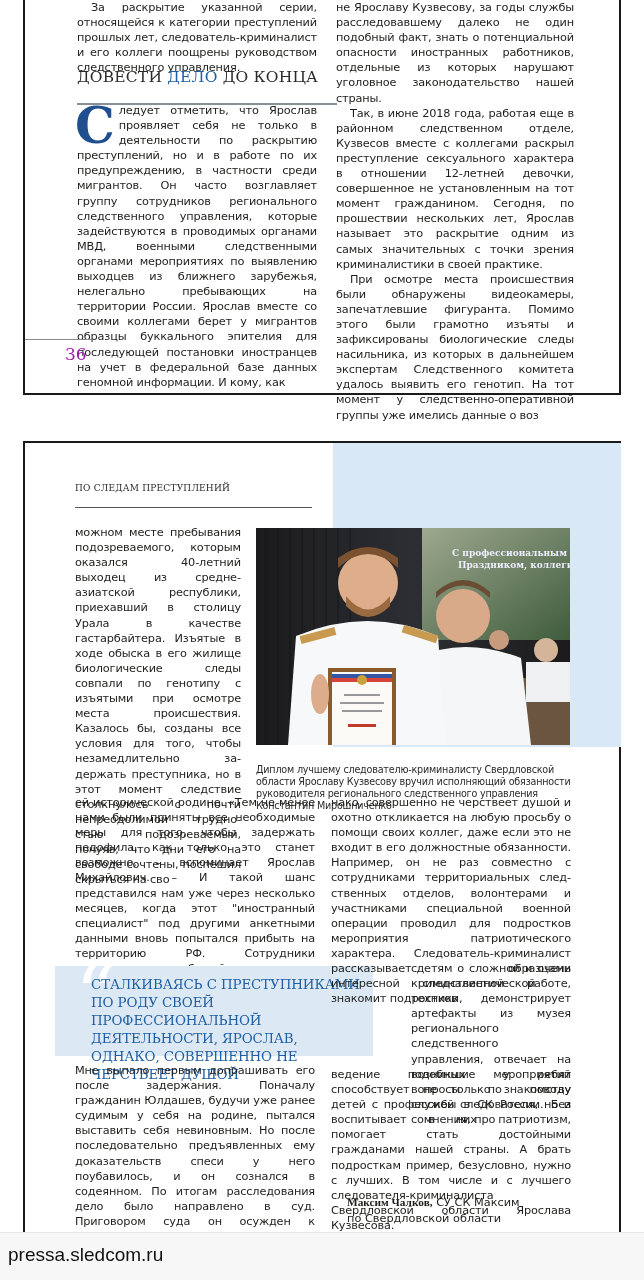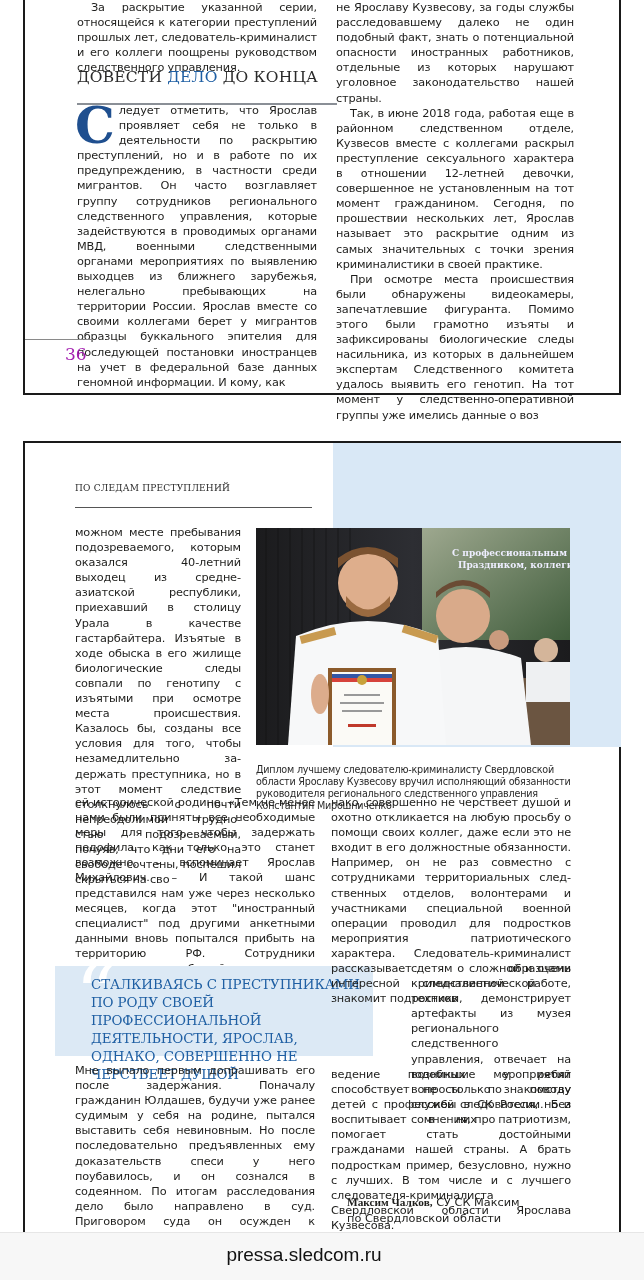--- a/index.html
+++ b/index.html
@@ -18,21 +18,21 @@
   .blue-panel { position:absolute; left:308px; top:0; width:288px; height:304px; background:#d9e8f6; }
   .section-label { position:absolute; left:50px; top:40px; width:237px; font-family:"DejaVu Serif", serif; font-size:9px; letter-spacing:0.2px; border-bottom:1px solid #555; padding-bottom:14px; color:#2a2a2a; }
   .photo { position:absolute; left:231px; top:85px; width:314px; height:217px; overflow:hidden; background:#84cc16; }
   .caption { position:absolute; left:231px; top:321px; width:330px; font-size:9.6px; line-height:12px; color:#2a2a2a; letter-spacing:-0.2px; }
   .quote-box { position:absolute; left:30px; top:523px; width:318px; height:90px; background:#dce9f5; }
   .quote-mark { position:absolute; left:20px; top:-10px; font-family:"DejaVu Serif", serif; font-size:80px; color:#ffffff; line-height:80px; }
   .quote-text { position:absolute; left:36px; top:10px; font-family:"DejaVu Serif", serif; font-size:13.4px; line-height:18px; color:#1f5fa3; letter-spacing:-0.1px; }
   .signature { position:absolute; left:322px; top:752px; font-size:11.3px; line-height:15.5px; }
   .signature b { font-weight:bold;font-family:Liberation Serif, serif; }
   .footer-bar { position:absolute; left:0; top:1232px; width:644px; height:48px; background:#f7f7f7; border-top:1px solid #e6e6e6; }
-  .footer-url { position:absolute; left:16px; top:1244px; width:576px; text-align:center; font-family:"Liberation Sans", sans-serif; font-size:19px; color:#111; }
+  .footer-url { position:absolute; left:8px; top:1244px; width:576px; text-align:left; font-family:"Liberation Sans", sans-serif; font-size:19px; color:#111; }
 </style>
 </head>
 <body>
 
 <div class="page" id="page1">
   <div class="txt" style="left:52px; top:2px; width:240px;">
     <p class="indent">За раскрытие указанной серии, относящейся к категории преступлений прошлых лет, следо­ватель-криминалист и его коллеги поощрены руководством следственного управления.</p>
   </div>
 
   <div class="heading">

